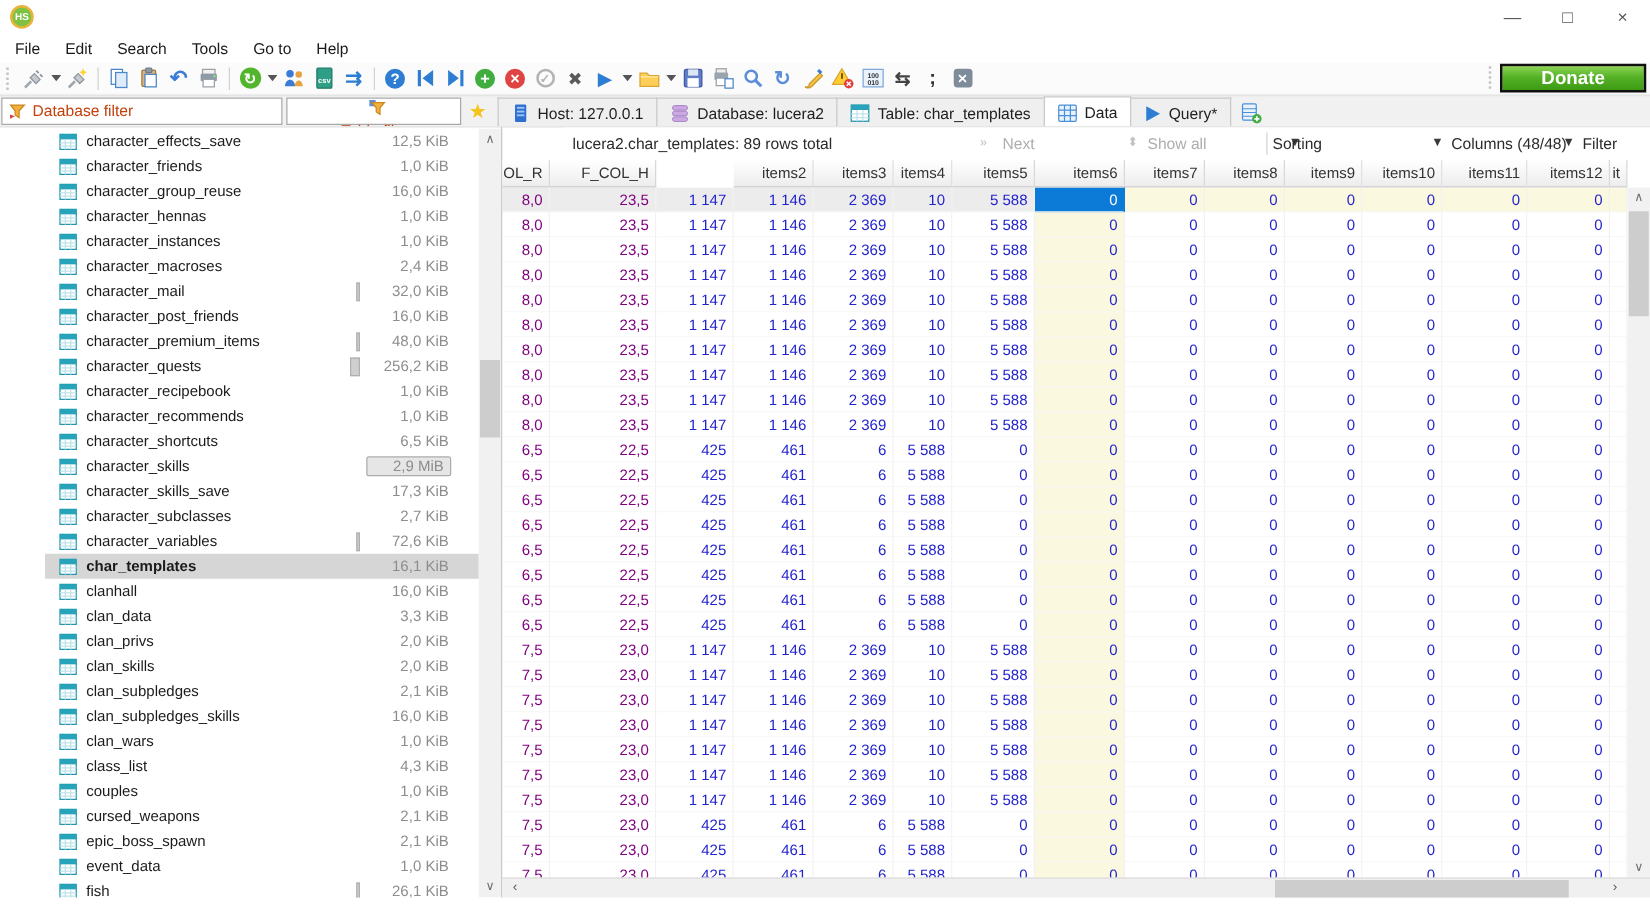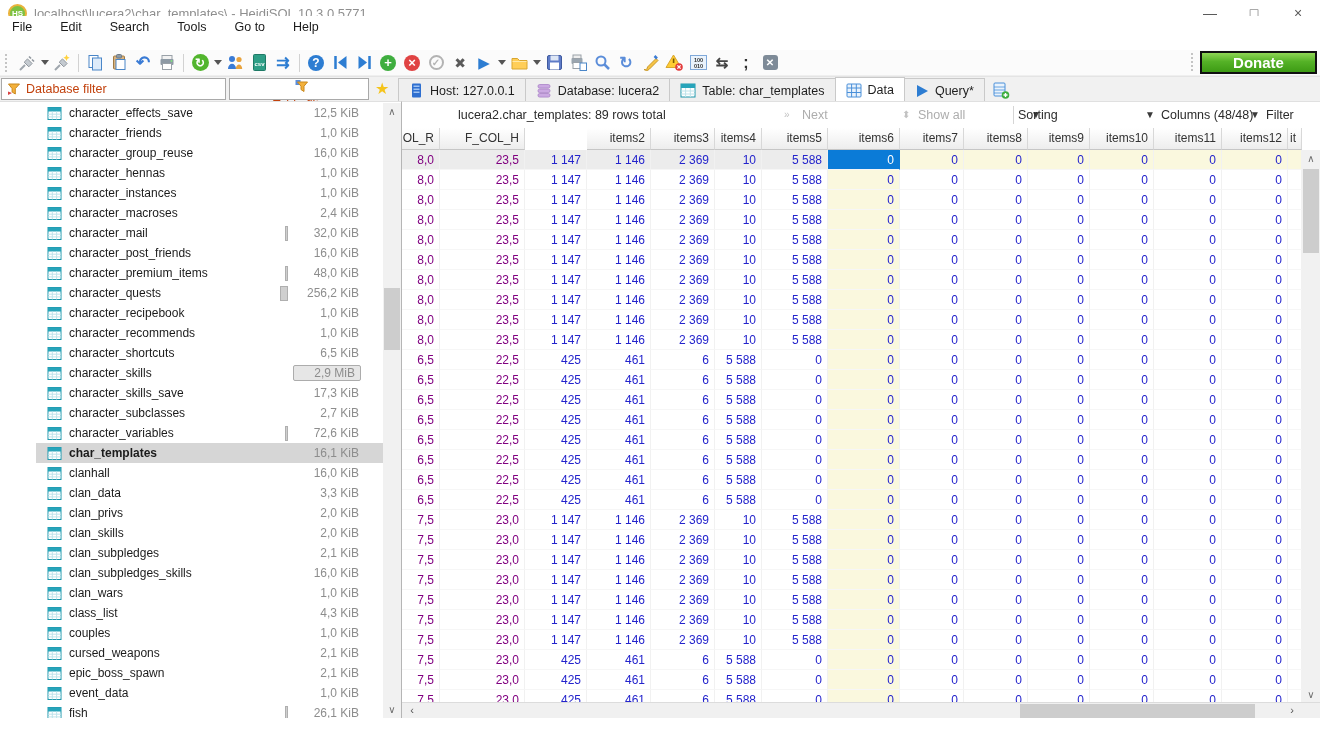--- a/index.html
+++ b/index.html
@@ -10,21 +10,21 @@
   
   .titlebar { position:absolute; left:0; top:0; width:100%; height:28px; background:#fff; }
   .logo { position:absolute; left:8px; top:4px; width:19px; height:19px; border-radius:50%;
           background:#7DC242; border:2px solid #E9B33C; color:#fff; font-size:8px; font-weight:bold;
           display:flex; align-items:center; justify-content:center; }
   .apptitle { position:absolute; left:34px; top:0; line-height:28px; font-size:13px; color:#8F8F8F; white-space:nowrap; }
   .wbtn { position:absolute; top:0; width:44px; height:28px; text-align:center; line-height:26px;
           color:#5A5A5A; font-size:14px; }
 
   
-  .menubar { position:absolute; left:0; top:16px; width:100%; height:22px; display:flex; align-items:center; padding-left:6px; background:#fff;gap:8px; }
+  .menubar { position:absolute; left:0; top:28px; width:100%; height:22px; display:flex; align-items:center; padding-left:6px; background:#fff; }
   .menu-item { padding:0 10px 0 6px; margin-right:4px; font-size:12.5px; color:#1A1A1A; }
 
   
   .toolbar { position:absolute; left:0; top:50px; width:100%; height:26px; background:#FBFBFB;
              display:flex; align-items:center; padding-left:5px; border-bottom:1px solid #EFEFEF; }
   .grip { width:5px; height:18px; border-left:2px dotted #C4C4C4; margin-right:5px; }
   .icon-btn { width:24px; height:22px; display:inline-flex; align-items:center; justify-content:center; flex:none; }
   .caret-btn { width:11px; }
   .tsep { width:1px; height:18px; background:#D2D2D2; margin:0 4px; flex:none; }
   .gpan { display:inline-flex; align-items:center; justify-content:center; }
@@ -102,21 +102,20 @@
   .sql-text { position:absolute; left:40px; top:5px; white-space:nowrap; }
   .kw { color:#0000FF; font-weight:bold; } .ident { color:#008000; font-style:italic; } .tail { color:#222; }
 </style>
 </head>
 <body>
 
 <div id="app">
 
   <div class="titlebar">
     <span class="logo">HS</span>
-    <span class="apptitle">localhost\lucera2\char_templates\ - HeidiSQL 10.3.0.5771</span>
     <span class="wbtn" style="right:88px;">—</span>
     <span class="wbtn" style="right:44px;">□</span>
     <span class="wbtn" style="right:0;">×</span>
   </div>
 
   <div class="menubar">
       <span class="menu-item">File</span>
       <span class="menu-item">Edit</span>
       <span class="menu-item">Search</span>
       <span class="menu-item">Tools</span>

